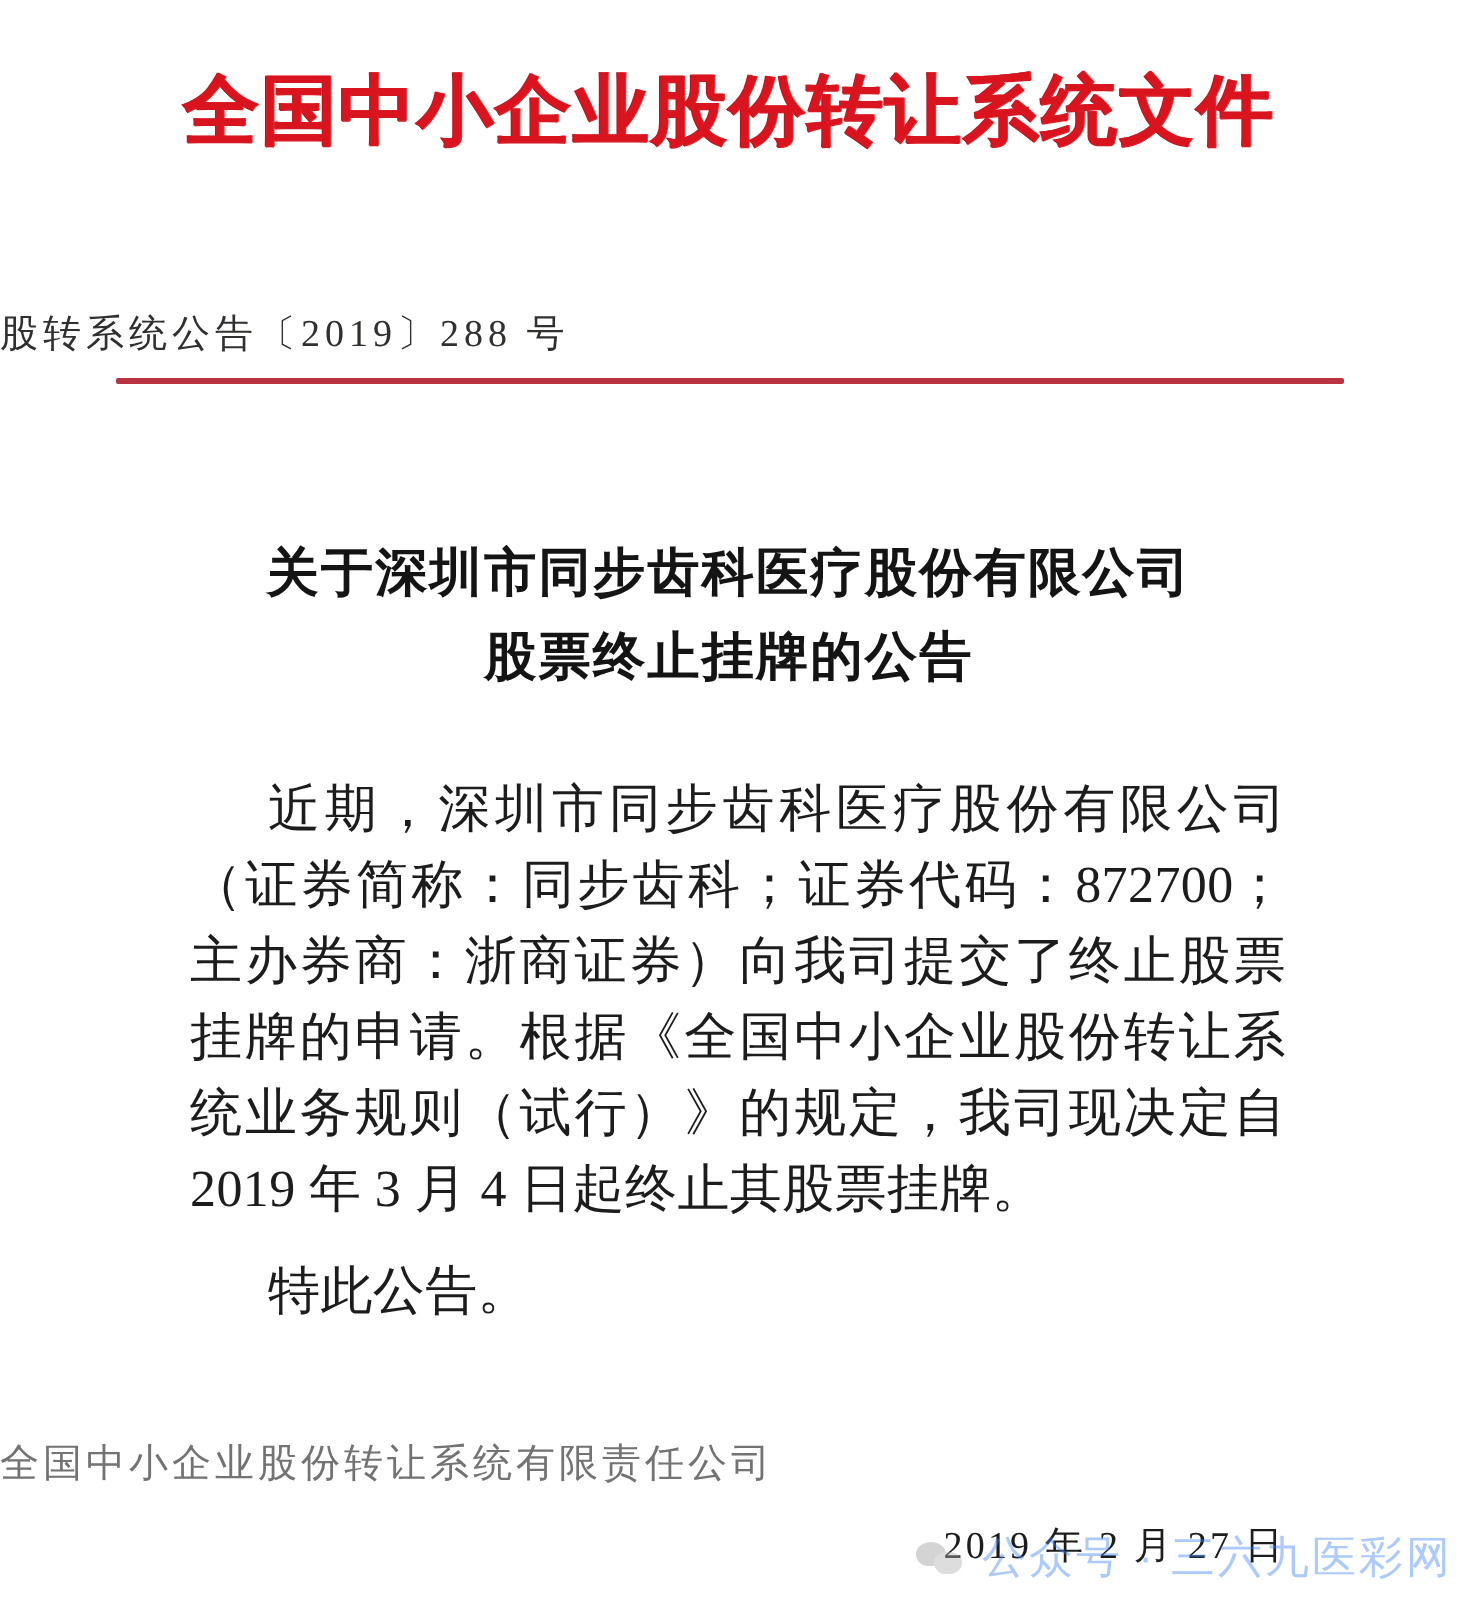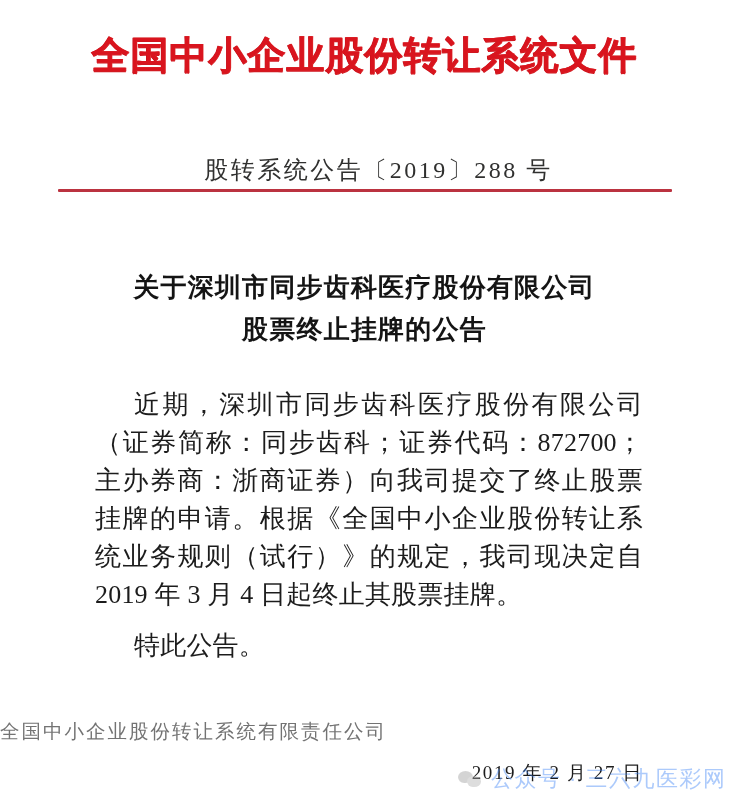--- a/index.html
+++ b/index.html
@@ -45,26 +45,24 @@
       0 0.5px 0 #cf1620;
     white-space: nowrap;
   }
 
   
   .doc-number {
     position: absolute;
     top: 154px;
     left: 0;
     right: 0;
-    text-align: center;
-    font-size: 24px;
+    font-size: 19px;
     letter-spacing: 2.5px;
     color: #30302f;
     font-family: "Liberation Serif", "DejaVu Serif", serif;
-    padding-left: 28px;
   }
 
   
   .red-rule {
     position: absolute;
     top: 189px;
     left: 58px;
     width: 614px;
     height: 3px;
     background: #bb3340;

